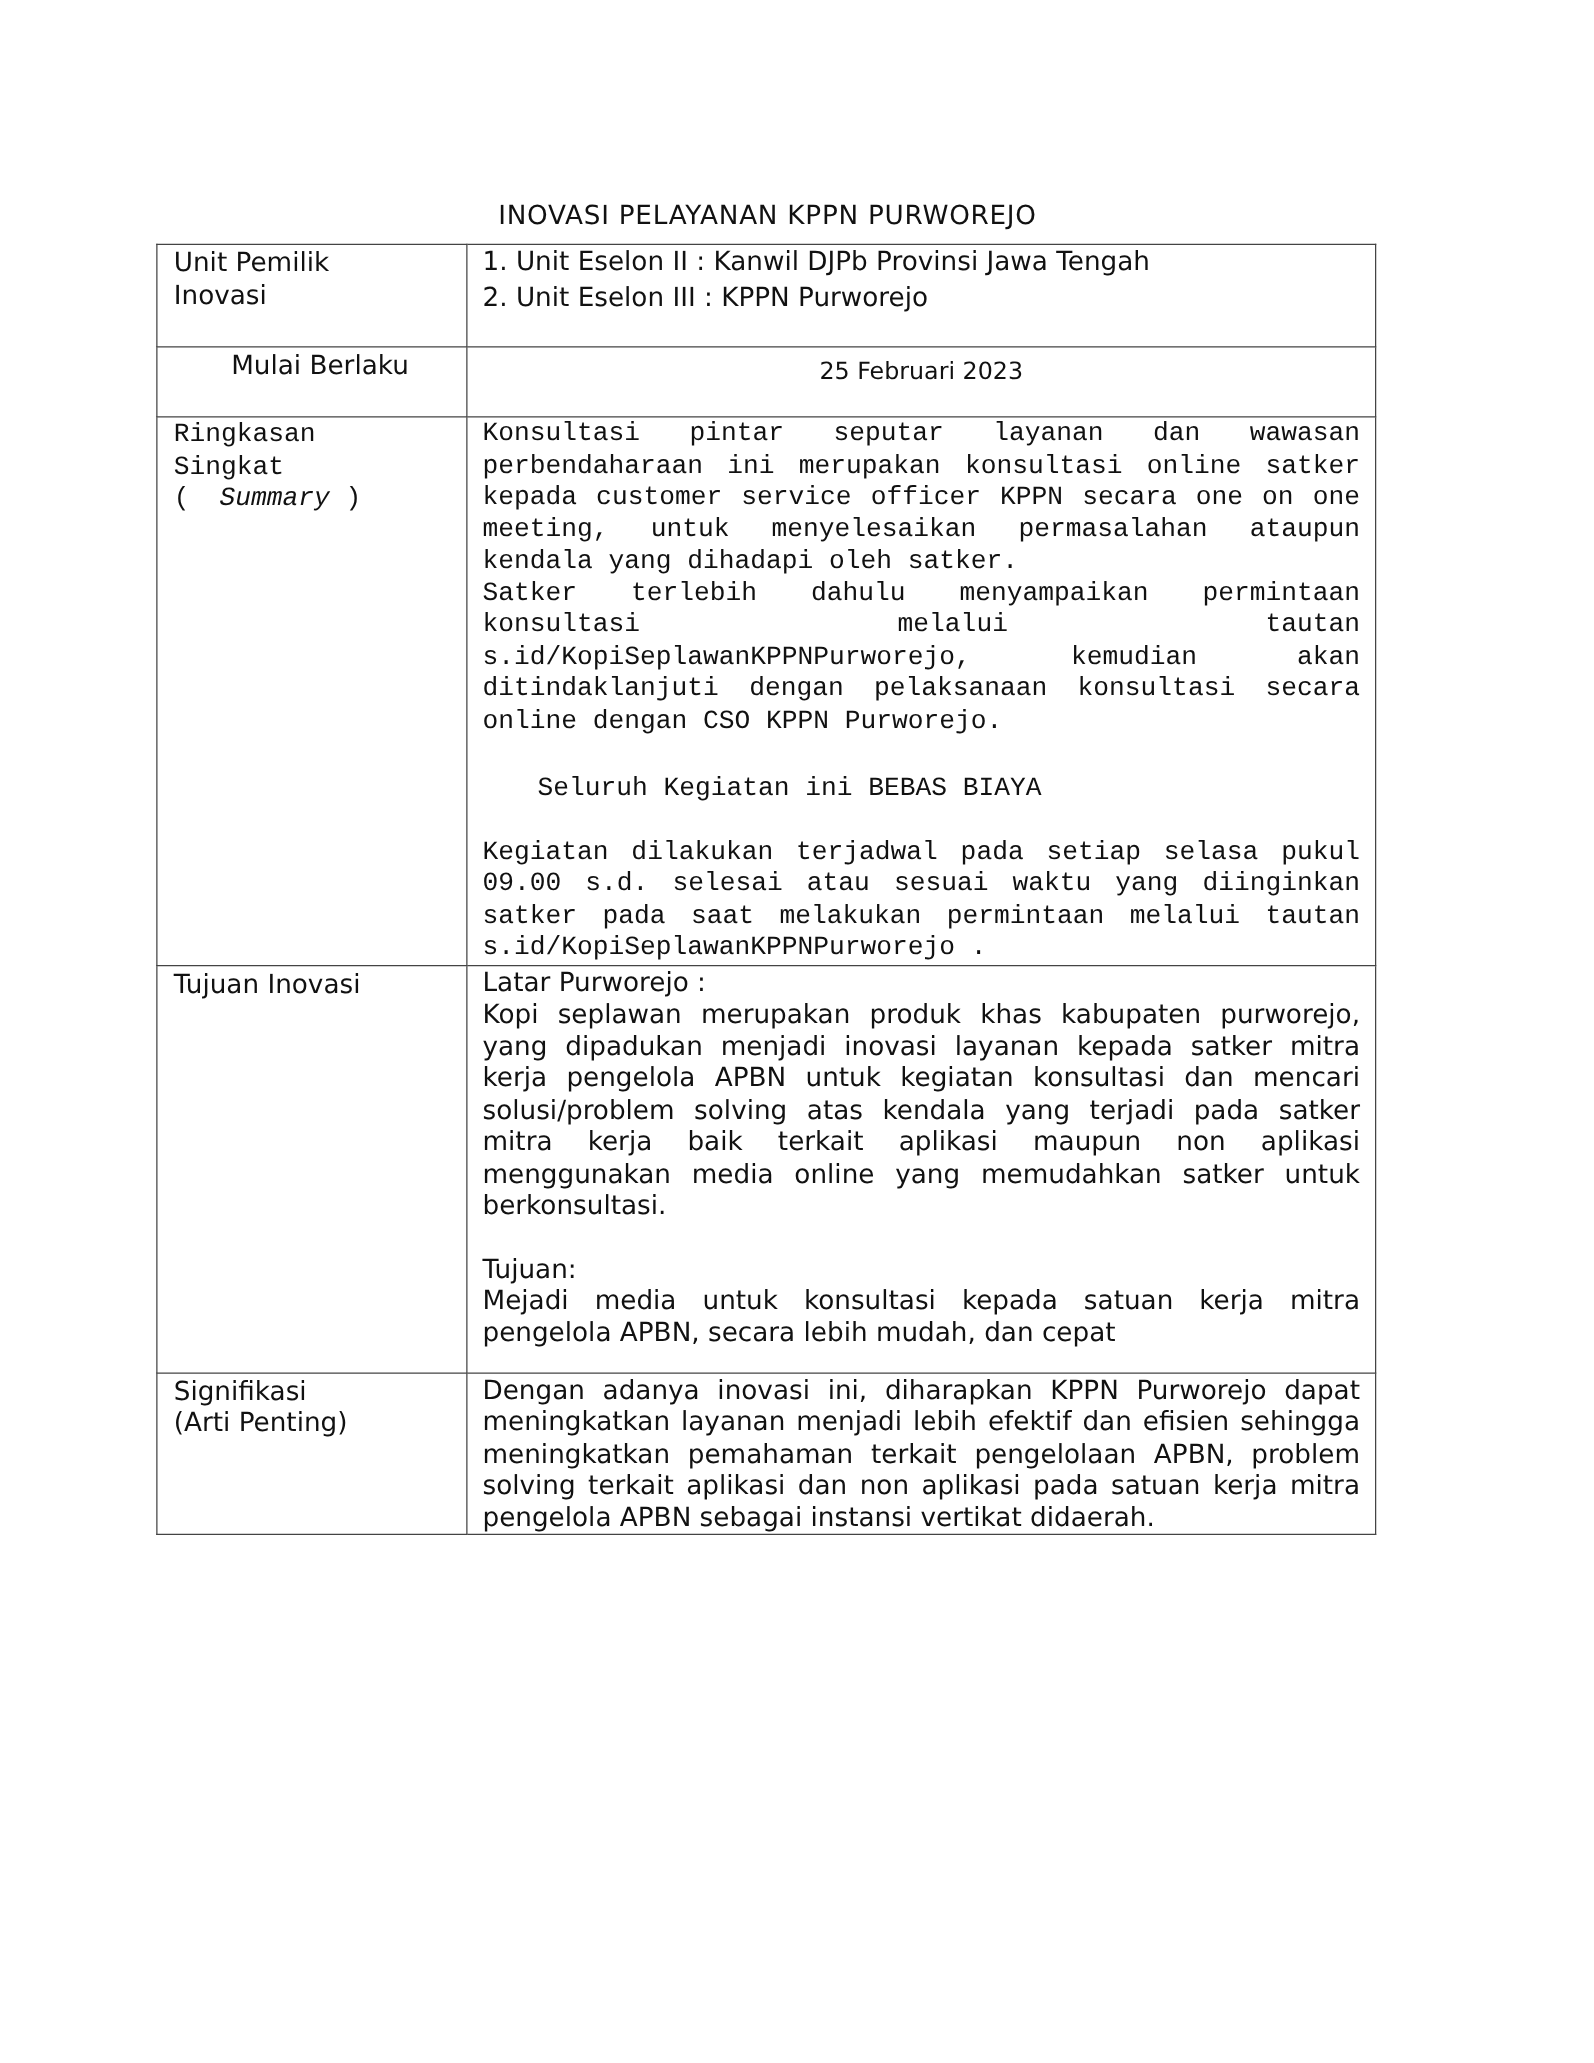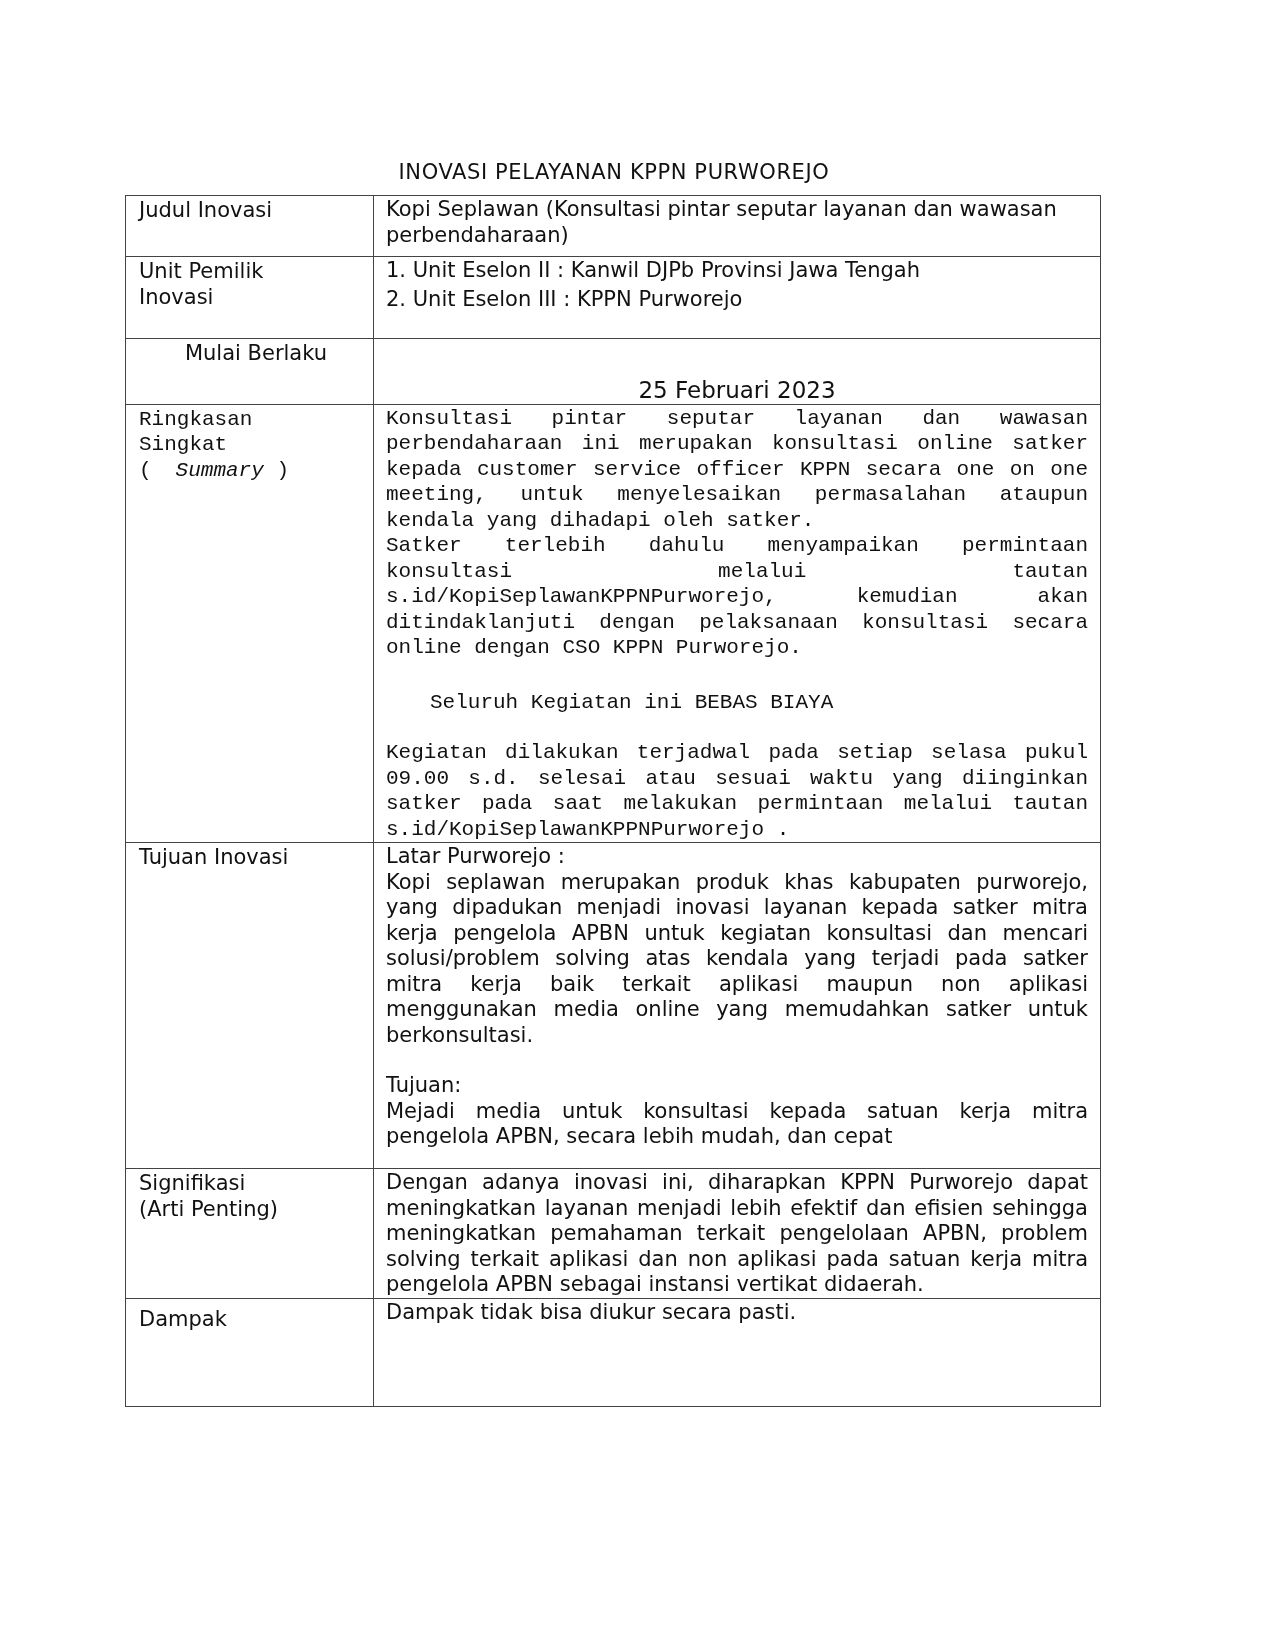--- a/index.html
+++ b/index.html
@@ -10,35 +10,31 @@
   table.doc { position: absolute; left: 125px; top: 195px; width: 976px;
               border-collapse: collapse; table-layout: fixed; }
   table.doc td { border: 1.5px solid #444; vertical-align: top; font-size: 21px;
                  line-height: 25.5px; padding: 0; }
   td.label { width: 234px; padding-left: 13px !important; padding-top: 2px !important; }
   td.value { padding: 1px 12px 0 12px !important; }
   .just { text-align: justify; }
   .gap { height: 25px; }
   .r1 { height: 61px; } .r2 { height: 82px; } .r3 { height: 56px; text-align: center; }
   .r4 { height: 432px; font-family: Liberation Mono, monospace; } .r5 { height: 326px; } .r6 { height: 124px; } .r7 { height: 108px; }
-  .date { font-size: 23px; padding-top: 6px; display: block; margin-top: 32px; }
+  .date { font-size: 19px; padding-top: 6px; display: block; }
   .it { font-style: italic; margin-left: 24px; }
   p { margin: 0; }
 </style>
 </head>
 <body>
 
 <div class="title">INOVASI PELAYANAN KPPN PURWOREJO</div>
 
 <table class="doc">
   <tbody>
-      <tr class="r1">
-    <td class="label">Judul Inovasi</td>
-    <td class="value">Kopi Seplawan (Konsultasi pintar seputar layanan dan wawasan perbendaharaan)</td>
-  </tr>
   <tr class="r2">
     <td class="label">
       <div>Unit Pemilik</div>
       <div>Inovasi</div>
     </td>
     <td class="value">
       <div style="margin-bottom:3px;">1. Unit Eselon II : Kanwil DJPb Provinsi Jawa Tengah</div>
       <div>2. Unit Eselon III : KPPN Purworejo</div>
     </td>
   </tr>
@@ -73,18 +69,14 @@
       <p>Mejadi media untuk konsultasi kepada satuan kerja mitra pengelola APBN, secara lebih mudah, dan cepat</p>
     </td>
   </tr>
   <tr class="r6">
     <td class="label">
       <div>Signifikasi</div>
       <div>(Arti Penting)</div>
     </td>
     <td class="value just">Dengan adanya inovasi ini, diharapkan KPPN Purworejo dapat meningkatkan layanan menjadi lebih efektif dan efisien sehingga meningkatkan pemahaman terkait pengelolaan APBN, problem solving terkait aplikasi dan non aplikasi pada satuan kerja mitra pengelola APBN sebagai instansi vertikat didaerah.</td>
   </tr>
-  <tr class="r7">
-    <td class="label" style="padding-top:8px !important;"><span>Dampak</span></td>
-    <td class="value">Dampak tidak bisa diukur secara pasti.</td>
-  </tr>
 </tbody>
   </table>
 
 </body></html>

